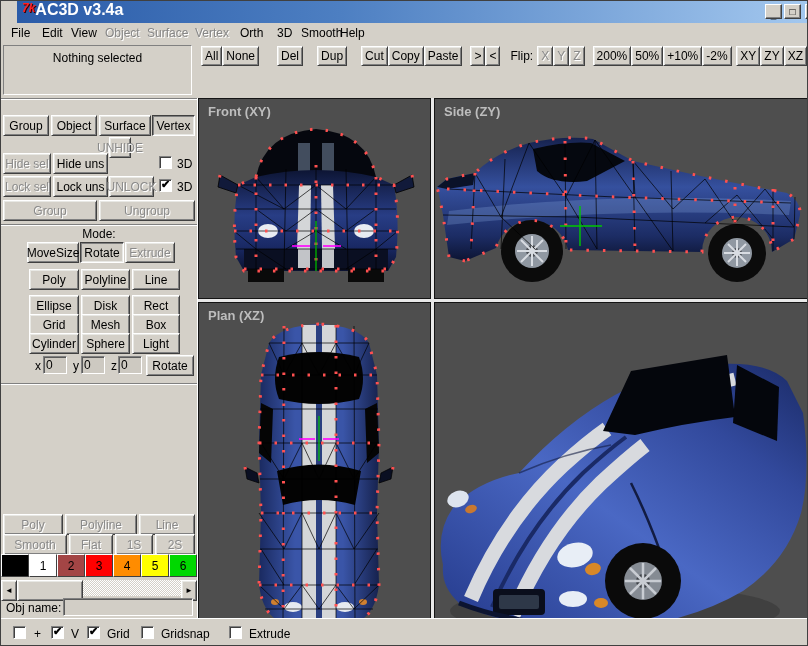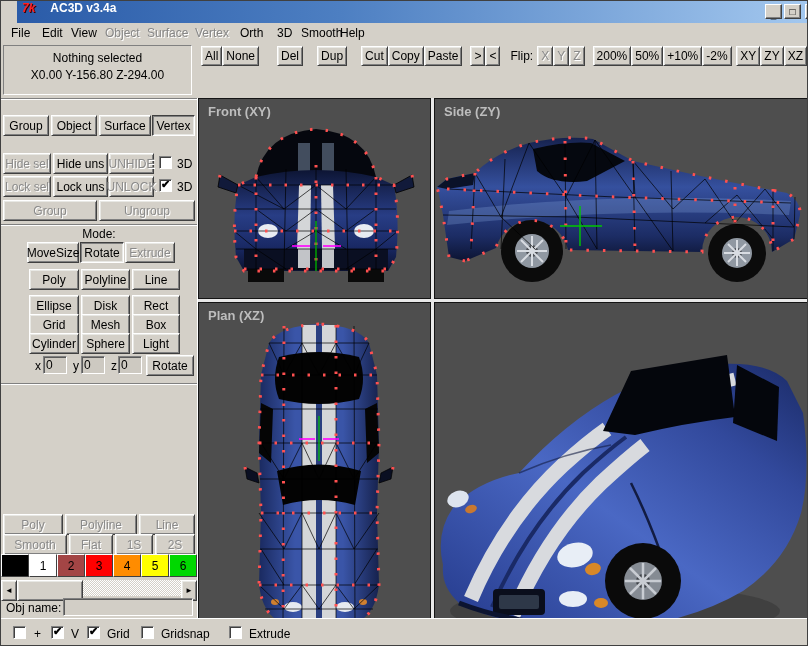--- a/index.html
+++ b/index.html
@@ -5,21 +5,21 @@
   html,body{margin:0;padding:0;background:#777;}
   *{box-sizing:border-box;font-family:"Liberation Sans",sans-serif;}
   .app{position:relative;width:808px;height:646px;background:#d4d0c8;overflow:hidden;
        border:1px solid #404040;}
   
   .titlebar{position:absolute;left:16px;top:0;width:808px;height:22px;
     background:linear-gradient(90deg,#2a5ba8 0%,#4d7fc2 40%,#a6caf0 100%);
     display:flex;align-items:flex-start;}
   .logo{margin-left:5px;font-size:12px;font-weight:bold;font-style:italic;
     color:#ff2020;text-shadow:1px 1px 0 #400000;}
-  .wtitle{margin-left:15px;font-size:12px;font-weight:bold;color:#fff;}
+  .wtitle{margin-left:0;font-size:16px;font-weight:bold;color:#fff;}
   .wbtns{position:absolute;right:3px;top:3px;display:flex;gap:2px;}
   .wbtn{width:17px;height:15px;background:#d4d0c8;border:1px solid;
     border-color:#fff #404040 #404040 #fff;box-shadow:inset -1px -1px 0 #808080;
     display:flex;align-items:center;justify-content:center;
     font-size:10px;font-weight:bold;color:#000;line-height:1;}
   .wbtn.min span{position:relative;top:3px;}
   .wbtn.close{margin-left:2px;font-size:12px;}
   
   .menubar{position:absolute;left:0;top:22px;width:808px;height:20px;background:#d4d0c8;}
   .mi{position:absolute;top:3px;font-size:12px;color:#000;}
@@ -142,32 +142,31 @@
     <span class="flex1"></span>
     <span class="b">XY</span>
     <span class="b">ZY</span>
     <span class="b">XZ</span>
 
   </div>
 
   <div class="sidebar">
     <div class="statusbox">
       <div class="l1">Nothing selected</div>
-      <div class="l2">X0.00 Y-156.80 Z-294.00</div>
     </div>
     <div class="groove" style="top:55px"></div>
 
     <span class="b abs" style="left:2px;top:72px;width:46px">Group</span>
     <span class="b abs" style="left:50px;top:72px;width:46px">Object</span>
     <span class="b abs" style="left:98px;top:72px;width:52px">Surface</span>
     <span class="b abs pressed" style="left:151px;top:72px;width:43px">Vertex</span>
 
     <span class="b abs dis" style="left:2px;top:110px;width:48px">Hide sel</span>
     <span class="b abs" style="left:52px;top:110px;width:55px">Hide uns</span>
-    <span class="b abs dis" style="left:108px;top:110px;width:45px">UNHIDE</span>
+    <span class="b abs dis" style="left:108px;top:94px;width:22px">UNHIDE</span>
     <span class="cb abs" style="left:158px;top:113px">
         <i></i>
       </span>
     <span class="lbl abs" style="left:176px;top:114px">3D</span>
 
     <span class="b abs dis" style="left:2px;top:133px;width:48px">Lock sel</span>
     <span class="b abs" style="left:52px;top:133px;width:55px">Lock uns</span>
     <span class="b abs dis" style="left:108px;top:133px;width:45px">UNLOCK</span>
     <span class="cb abs" style="left:158px;top:136px">
         <i>✔</i>

